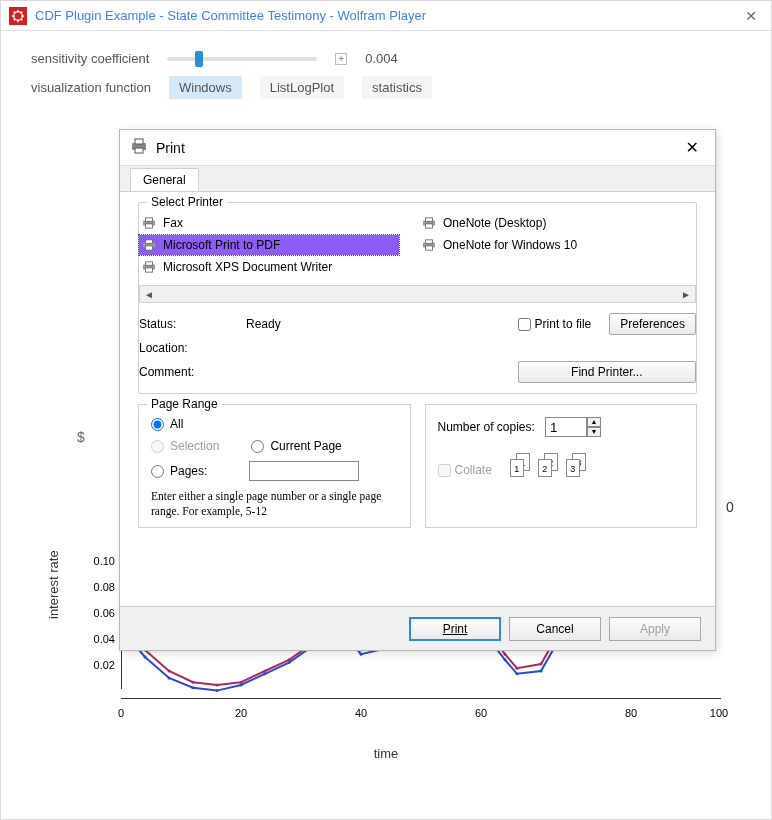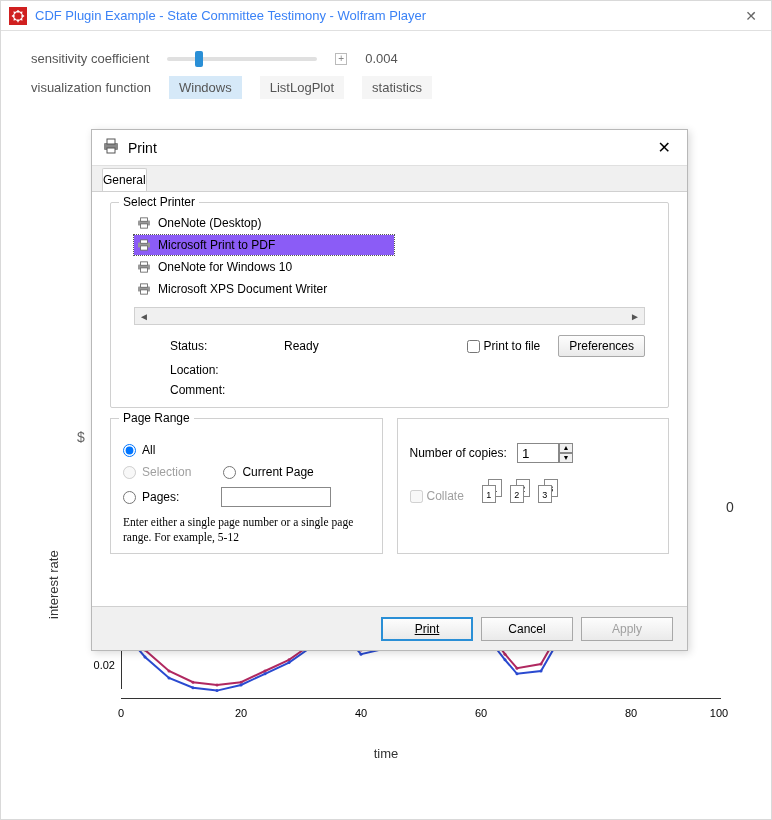--- a/index.html
+++ b/index.html
@@ -30,45 +30,45 @@
 .xtlabel { position: absolute; bottom: -2px; left: 50%; transform: translateX(-50%); font-size: 13px; color: #333; }
 .axis-y { position: absolute; left: 90px; top: 0; height: 130px; width: 1px; background: #333; }
 .axis-x { position: absolute; left: 90px; right: 20px; bottom: 60px; height: 1px; background: #333; }
 .ytick { position: absolute; left: 54px; font-size: 11px; width: 30px; text-align: right; }
 .xtick { position: absolute; bottom: 40px; font-size: 11px; transform: translateX(-50%); }
 .plot-svg { position: absolute; left: 90px; right: 20px; top: 0; height: 140px; }
 
 .mid-digit { position: absolute; left: 695px; top: 380px; font-size: 14px; color: #333; }
 
 
-.dialog { position: absolute; top: 128px; left: 90px; width: 597px; height: 522px; background: #f9f9f9; border: 1px solid #b8b8b8; box-shadow: 2px 2px 8px rgba(0,0,0,0.15); }
+.dialog { position: absolute; top: 128px; left: 118px; width: 597px; height: 522px; background: #f9f9f9; border: 1px solid #b8b8b8; box-shadow: 2px 2px 8px rgba(0,0,0,0.15); }
 .dlg-titlebar { height: 36px; background: #fff; display: flex; align-items: center; padding: 0 10px; border-bottom: 1px solid #e0e0e0; }
 .dlg-titlebar .ptitle { margin-left: 8px; font-size: 14px; flex: 1; }
 .dlg-close { font-size: 16px; cursor: pointer; padding: 0 6px; }
 .tabstrip { height: 26px; padding-left: 10px; background: #f0f0f0; border-bottom: 1px solid #d0d0d0; display: flex; align-items: flex-end; }
-.dlg-tab { background: #fff; border: 1px solid #d0d0d0; border-bottom: none; padding: 4px 0; font-size: 12px; border-radius: 2px 2px 0 0; }
+.dlg-tab { background: #fff; border: 1px solid #d0d0d0; border-bottom: none; padding: 4px 12px; font-size: 12px; border-radius: 2px 2px 0 0; }
 
 .dlg-body { padding: 10px 18px; background: #fff; height: 418px; }
-.group { border: 1px solid #d0d0d0; border-radius: 2px; padding: 10px 23px; margin-bottom: 10px; position: relative; }
+.group { border: 1px solid #d0d0d0; border-radius: 2px; padding: 10px 0; margin-bottom: 10px; position: relative; }
 .group-label { position: absolute; top: -8px; left: 8px; background: #fff; padding: 0 4px; font-size: 12px; }
 
 .printer-list { display: flex; flex-wrap: wrap; gap: 2px 20px; margin-bottom: 8px; }
 .printer-item { width: 260px; height: 20px; display: flex; align-items: center; gap: 6px; font-size: 12px; padding: 1px 2px; cursor: pointer; }
 .printer-item.selected { background: #8b5cf6; outline: 1px dotted #555; }
 .picon { width: 16px; height: 12px; }
 
 .hscroll { height: 18px; background: #f0f0f0; border: 1px solid #d0d0d0; display: flex; align-items: center; justify-content: space-between; padding: 0 4px; font-size: 10px; color: #555; }
 
-.status-grid { display: grid; grid-template-columns: 90px 1fr auto; gap: 6px 24px; align-items: center; margin-top: 10px; font-size: 12px; margin-left: 36px; }
+.status-grid { display: grid; grid-template-columns: 90px 1fr auto; gap: 6px 17px; align-items: center; margin-top: 10px; font-size: 12px; }
 .btn { background: linear-gradient(#fdfdfd,#eaeaea); border: 1px solid #a8a8a8; padding: 3px 10px; font-size: 12px; cursor: pointer; border-radius: 2px; }
 .chk { width: 13px; height: 13px; }
 .chklabel { display: flex; align-items: center; gap: 4px; }
 
 .page-row { display: flex; gap: 14px; }
-.pagerange, .copies { border: 1px solid #d0d0d0; padding: 24px 12px 8px; position: relative; flex: 1; }
+.pagerange, .copies { border: 1px solid #d0d0d0; padding: 12px 12px 8px; position: relative; flex: 1; }
 .pagerange .group-label, .copies .group-label { top: -8px; }
 .radio-row { display: flex; align-items: center; gap: 6px; margin-bottom: 8px; font-size: 12px; }
 .radio { width: 13px; height: 13px; }
 .disabled { color: #a0a0a0; }
 .pages-input { width: 110px; height: 20px; border: 1px solid #888; background: #fff; }
 .hint { font-size: 11.5px; margin-top: 4px; line-height: 1.3; font-family: Liberation Serif, serif; }
 .copies-row { display: flex; align-items: center; gap: 10px; font-size: 12px; margin-bottom: 16px; }
 .spin { display: flex; }
 .spin-input { width: 42px; height: 20px; border: 1px solid #888; padding: 0 4px; background: #fff; }
 .spin-btns { display: flex; flex-direction: column; }
@@ -214,20 +214,28 @@
     <div class="dlg-body">
       <div class="group">
         <span class="group-label">Select Printer</span>
         <div class="printer-list" id="printer-list">
             <div class="printer-item">
               <svg class="picon" viewBox="0 0 18 14">
                 <rect x="2" y="4" width="14" height="6" fill="#999" rx="1"></rect>
                 <rect x="5" y="1" width="8" height="4" fill="#fff" stroke="#666"></rect>
                 <rect x="5" y="8" width="8" height="5" fill="#fff" stroke="#666"></rect>
               </svg>
+              <span>Fax</span>
+            </div>
+            <div class="printer-item">
+              <svg class="picon" viewBox="0 0 18 14">
+                <rect x="2" y="4" width="14" height="6" fill="#999" rx="1"></rect>
+                <rect x="5" y="1" width="8" height="4" fill="#fff" stroke="#666"></rect>
+                <rect x="5" y="8" width="8" height="5" fill="#fff" stroke="#666"></rect>
+              </svg>
               <span>OneNote (Desktop)</span>
             </div>
             <div class="printer-item selected">
               <svg class="picon" viewBox="0 0 18 14">
                 <rect x="2" y="4" width="14" height="6" fill="#999" rx="1"></rect>
                 <rect x="5" y="1" width="8" height="4" fill="#fff" stroke="#666"></rect>
                 <rect x="5" y="8" width="8" height="5" fill="#fff" stroke="#666"></rect>
               </svg>
               <span>Microsoft Print to PDF</span>
             </div>
@@ -260,20 +268,21 @@
                 <input type="checkbox" class="chk" style="">
                 <span>Print to file</span>
               </label>
             <button class="btn">Preferences</button>
           </div>
           <span>Location:</span>
             <span></span>
             <span></span>
           <span>Comment:</span>
             <span></span>
+          <button class="btn">Find Printer...</button>
         </div>
       </div>
 
       <div class="page-row">
         <div class="pagerange">
           <span class="group-label">Page Range</span>
           <div class="radio-row">
               <input type="radio" class="radio" checked="" style="">
               <span>All</span>
             </div>

